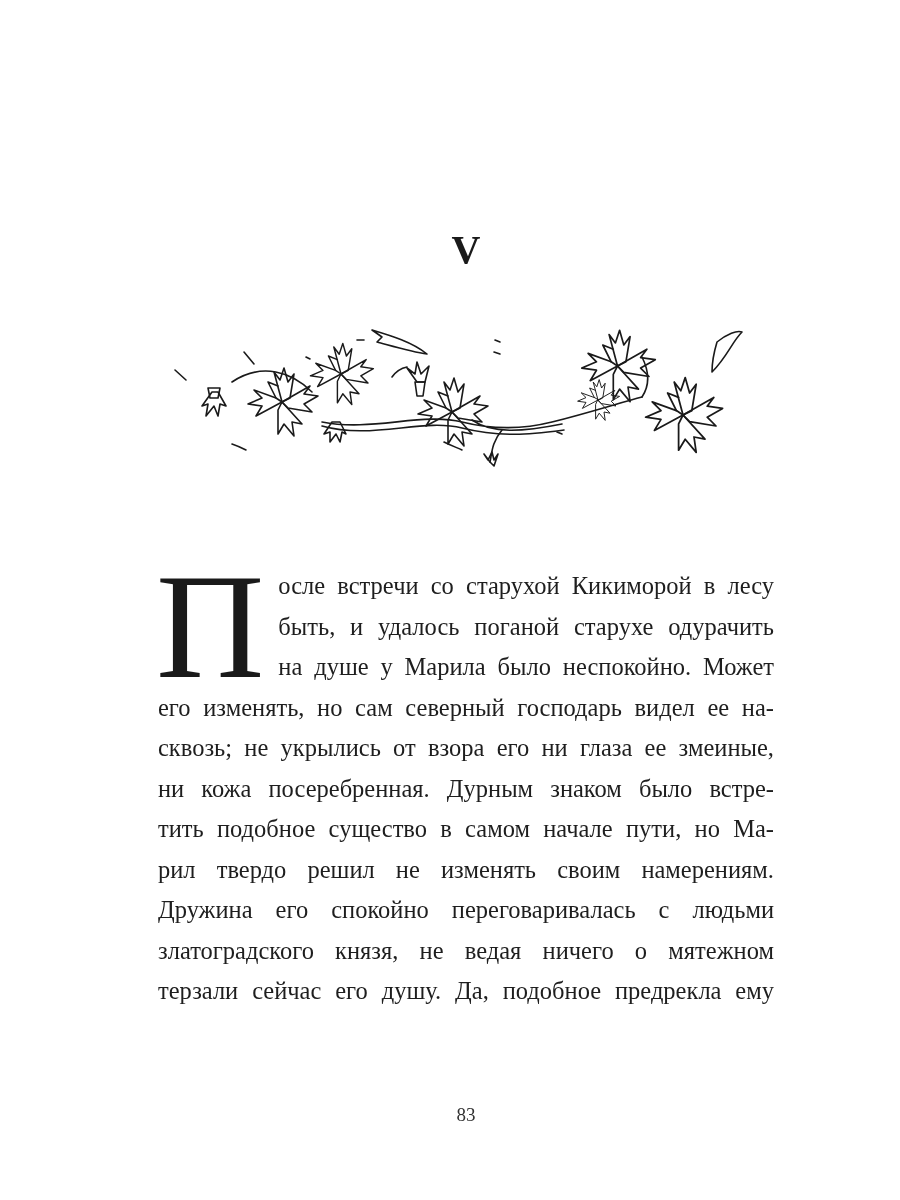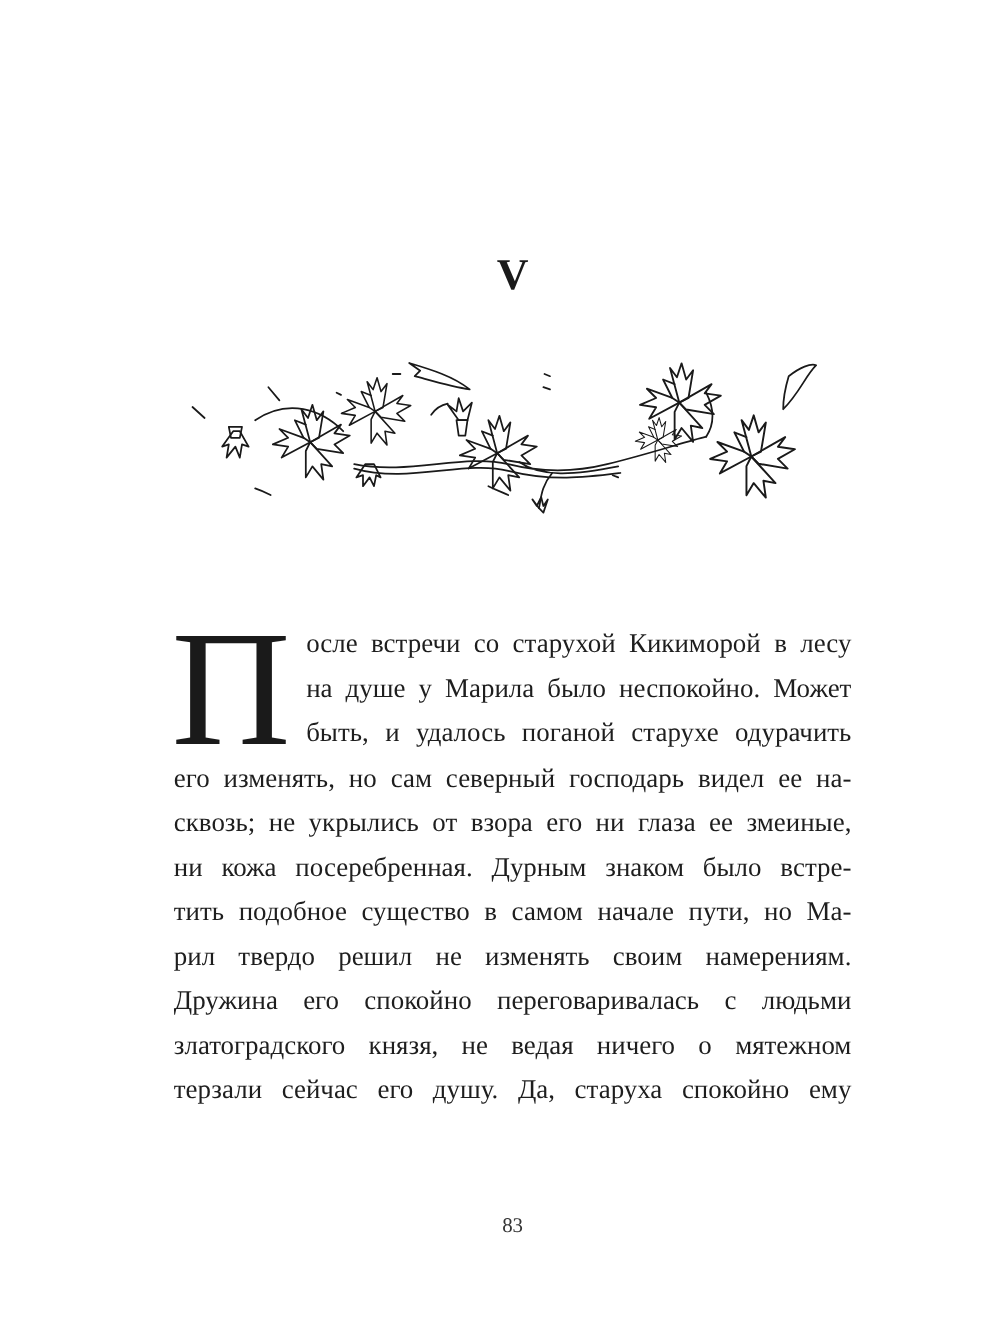--- a/index.html
+++ b/index.html
@@ -123,25 +123,25 @@
     <path d="M323 18 L328 20"></path>
     <path d="M322 30 L328 32"></path>
     <path d="M134 35 L138 37"></path>
     <path d="M385 110 L390 112"></path>
   </svg>
 </div>
 
 <div class="body-text">
   <span class="dropcap">П</span>
   <span class="line">осле встречи со старухой Кикиморой в лесу</span>
+  <span class="line">быть, и удалось поганой старухе одурачить</span>
   <span class="line">на душе у Марила было неспокойно. Может</span>
-  <span class="line">быть, и удалось поганой старухе одурачить</span>
   <span class="line">его изменять, но сам северный господарь видел ее на-</span>
   <span class="line">сквозь; не укрылись от взора его ни глаза ее змеиные,</span>
   <span class="line">ни кожа посеребренная. Дурным знаком было встре-</span>
   <span class="line">тить подобное существо в самом начале пути, но Ма-</span>
   <span class="line">рил твердо решил не изменять своим намерениям.</span>
   <span class="line">Дружина его спокойно переговаривалась с людьми</span>
   <span class="line">златоградского князя, не ведая ничего о мятежном</span>
-  <span class="line">терзали сейчас его душу. Да, старуха спокойно ему</span>
+  <span class="line">терзали сейчас его душу. Да, подобное предрекла ему</span>
 </div>
 
 <div class="page-number">83</div>
 
 </body></html>

